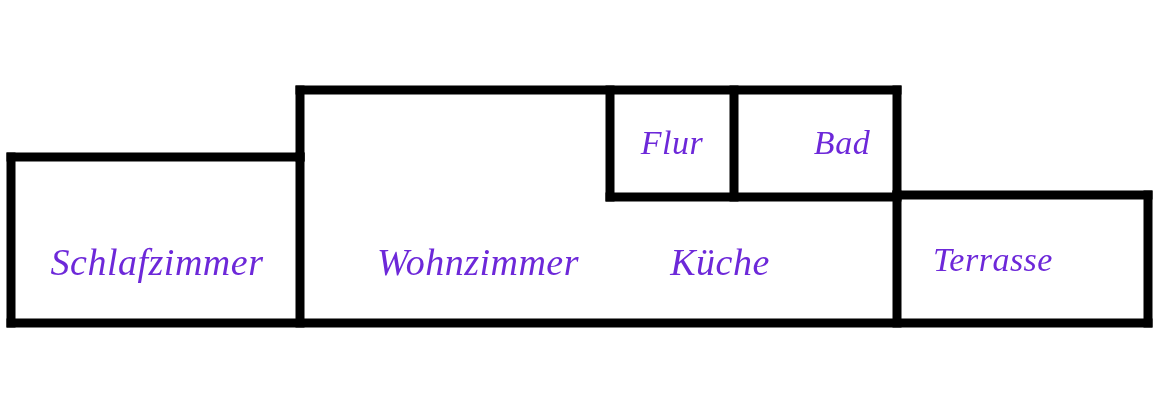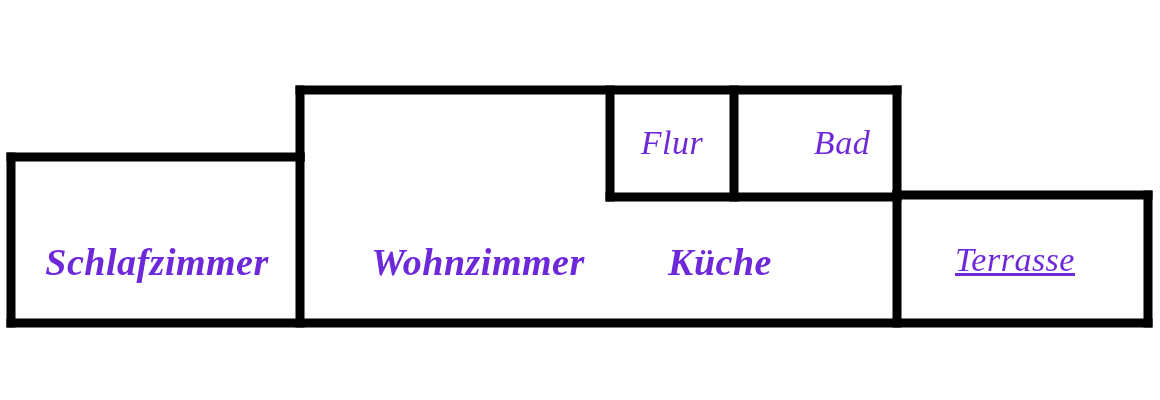--- a/index.html
+++ b/index.html
@@ -31,21 +31,21 @@
     position: absolute;
     font-family: "Liberation Serif", "DejaVu Serif", serif;
     font-style: italic;
     color: #6d28d9;
     white-space: nowrap;
     text-align: center;
     line-height: 1;
     transform: translate(-50%, 0);
     letter-spacing: 0.5px;
   }
-  .label-lg { font-size: 38px; font-weight: bold; }
+  .label-lg { font-size: 38px; }
   .label-md { font-size: 34px; }
 </style>
 </head>
 <body>
 
 <div id="floorplan">
 
   <svg id="plan-svg" viewBox="0 0 1160 400">
     <g id="wall-group" stroke="#000000" stroke-width="9" stroke-linecap="square">
         <line x1="11" y1="157" x2="11" y2="323"></line>
@@ -63,16 +63,16 @@
         <line x1="11" y1="323" x2="1148" y2="323"></line>
       </g>
   </svg>
 
   <div id="label-layer">
       <div class="room-label label-lg" style="left: 157px; top: 243px;">Schlafzimmer</div>
       <div class="room-label label-lg" style="left: 478px; top: 243px;">Wohnzimmer</div>
       <div class="room-label label-md" style="left: 672px; top: 126px;">Flur</div>
       <div class="room-label label-md" style="left: 825px; top: 126px; margin-left: 17px;">Bad</div>
       <div class="room-label label-lg" style="left: 720px; top: 243px;">Küche</div>
-      <div class="room-label label-md" style="left: 1015px; top: 243px; text-decoration: underline;">Terrasse</div>
+      <div class="room-label label-md" style="left: 993px; top: 243px;">Terrasse</div>
     </div>
 
 </div>
 
 </body></html>

